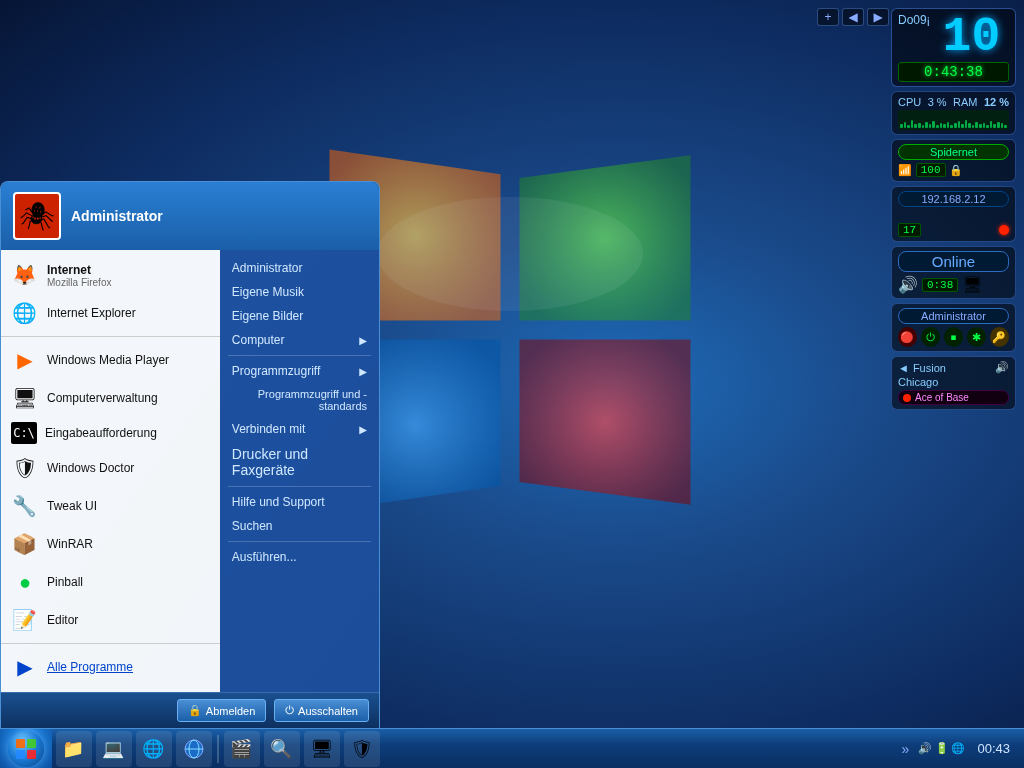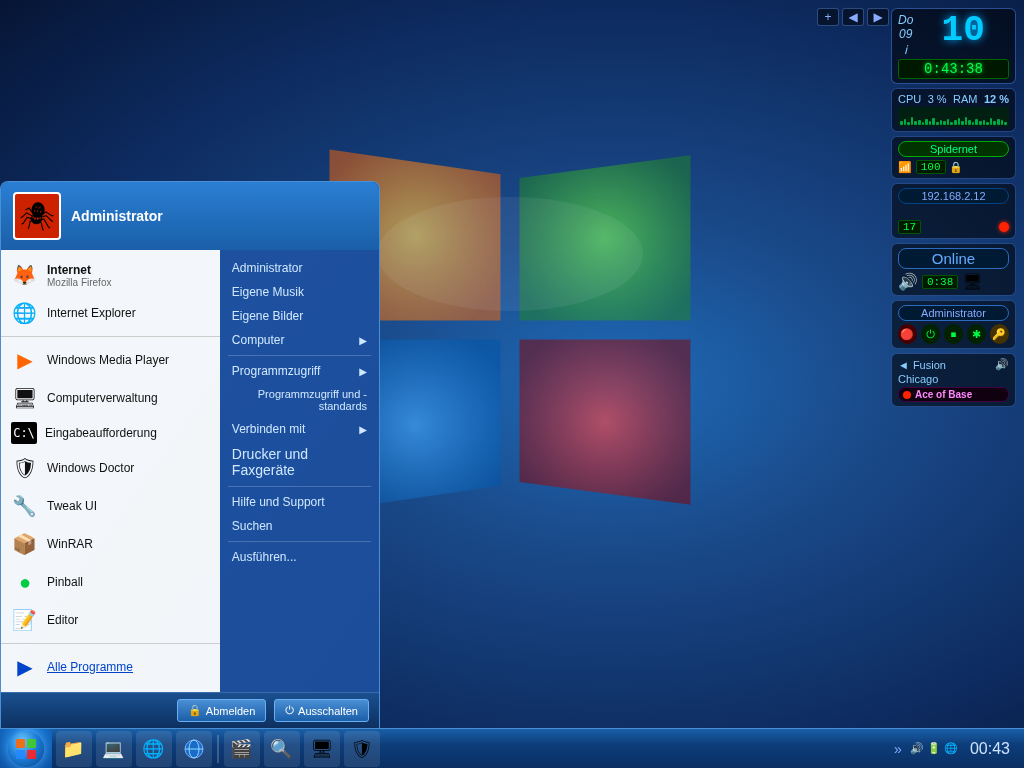--- a/index.html
+++ b/index.html
@@ -104,21 +104,21 @@
 
     .system-tray {
       display: flex;
       align-items: center;
       gap: 3px;
       font-size: 11px;
       color: #cce4ff;
     }
 
     .clock-taskbar {
-      font-size: 16px;
+      font-size: 13px;
       color: #cce4ff;
       padding: 0 8px;
       text-align: center;
     }
 
     
     .start-menu {
       position: absolute;
       bottom: 40px;
       left: 0;
@@ -261,29 +261,27 @@
 
     .date-row {
       display: flex;
       align-items: flex-start;
       gap: 4px;
       width: 100%;
     }
 
     .date-left {
       display: flex;
-      flex-direction: column;
-      align-items: center;
+      flex-direction: row;
       font-size: 11px;
       color: #88ccff;
-      font-style: italic;
     }
 
     .day-number {
-      font-size: 36px;
+      font-size: 48px;
       font-weight: bold;
       color: #00ccff;
       font-family: 'Courier New', monospace;
       line-height: 1;
       text-shadow: 0 0 8px #00aaff;
     }
 
     .timer-display {
       font-family: 'Courier New', monospace;
       color: #00ff44;
@@ -471,21 +469,20 @@
     }
 
     .media-playing {
       display: flex;
       align-items: center;
       gap: 4px;
       background: #100010;
       border: 1px solid #440044;
       border-radius: 7px;
       padding: 1px 4px;
-      font-weight: bold;
     }
 
     .rec-dot {
       width: 8px;
       height: 8px;
       background: #ff2200;
       border-radius: 50%;
     }
 
     .top-controls {

